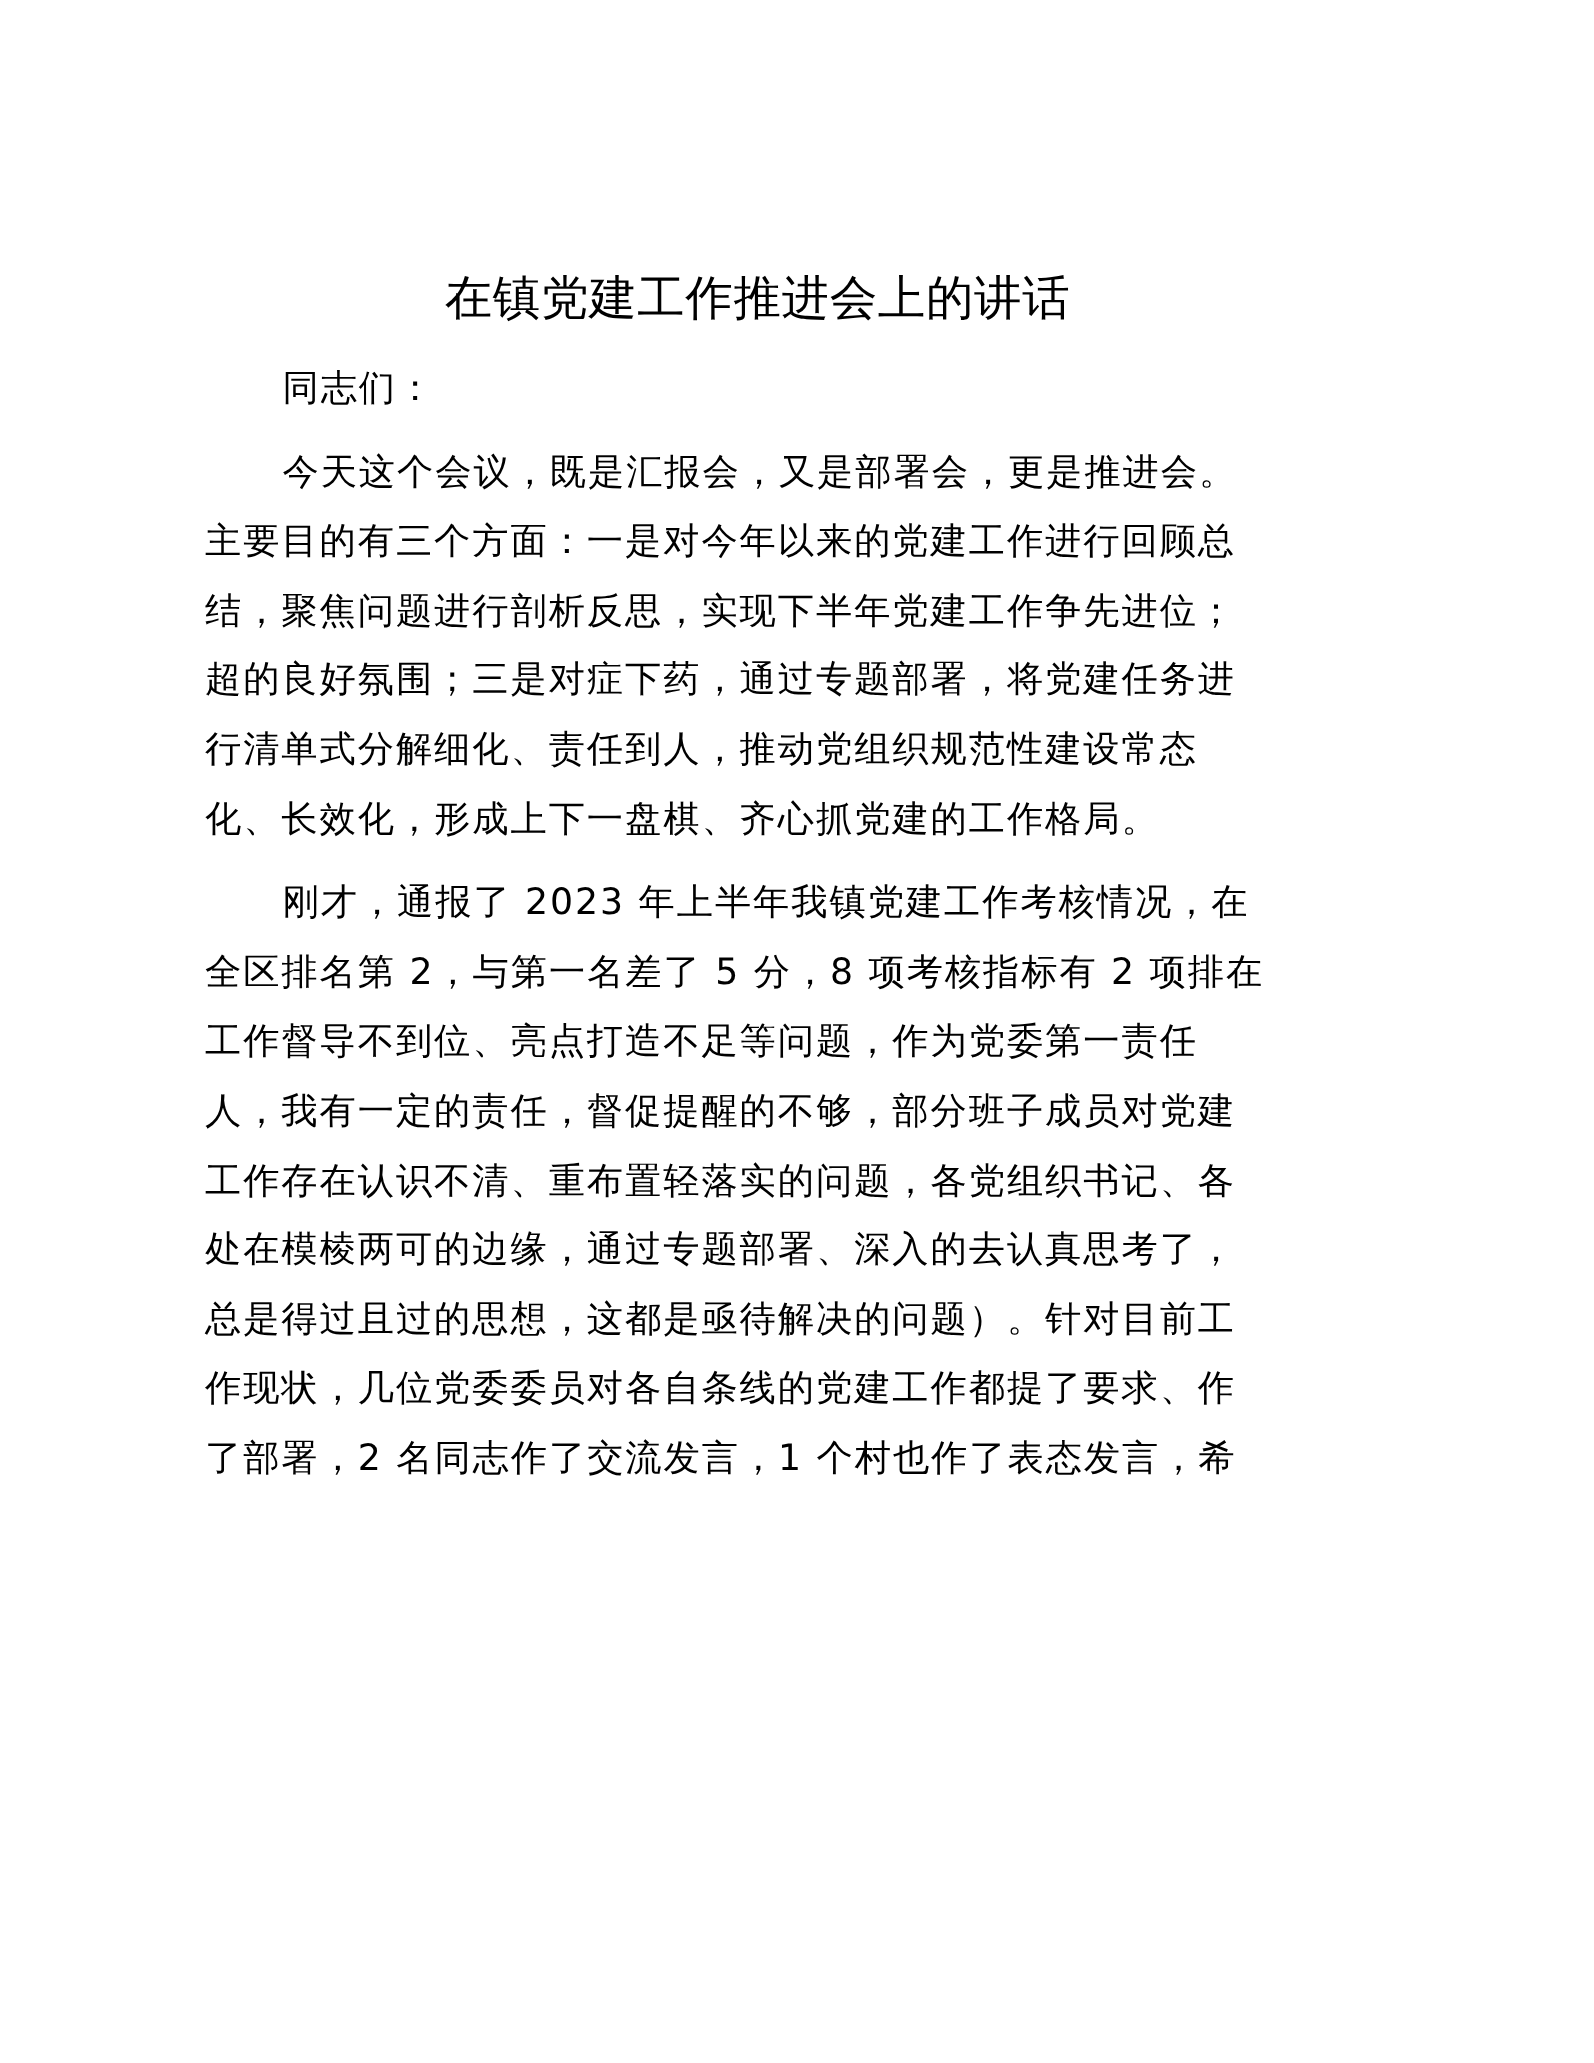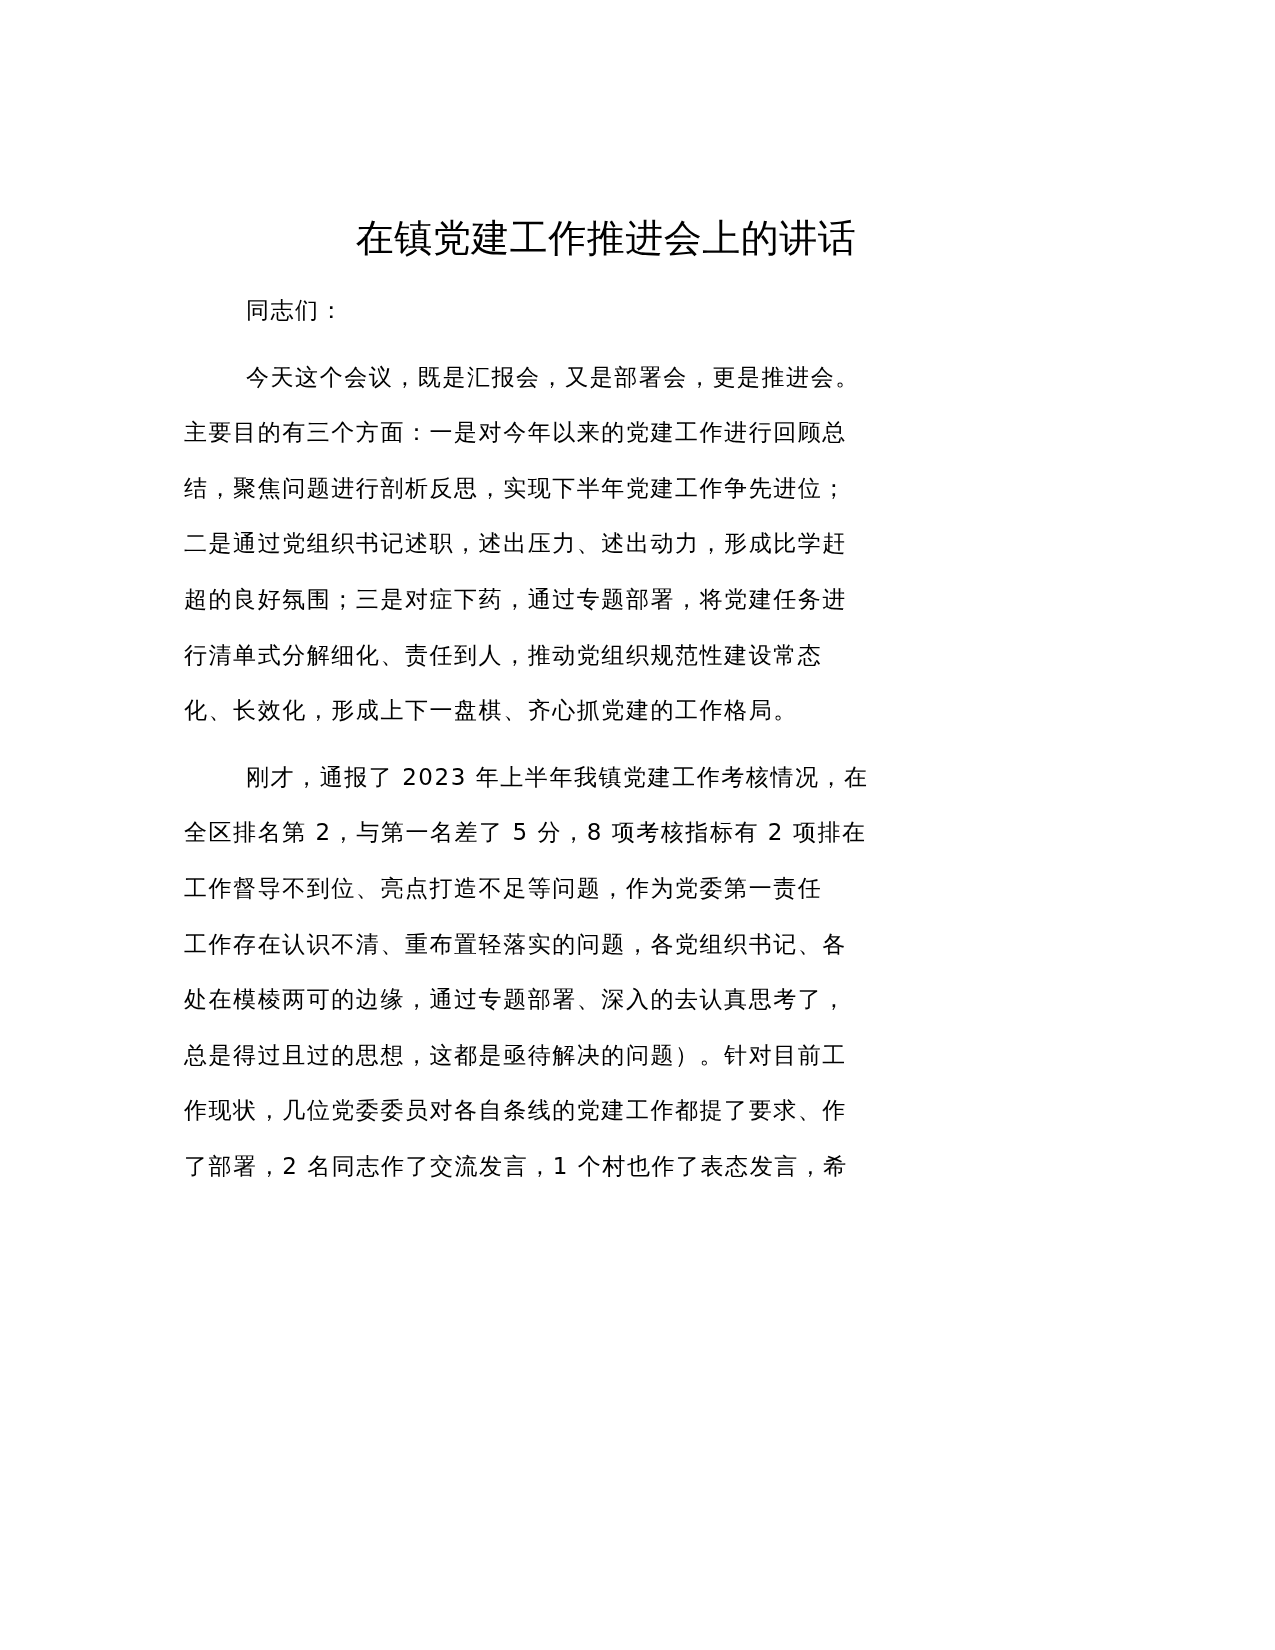--- a/index.html
+++ b/index.html
@@ -28,24 +28,24 @@
     left: 0;
     top: 210px;
     width: 1212px;
     text-align: center;
     font-size: 38px;
     line-height: 56px;
     letter-spacing: 0.5px;
   }
   .body-text {
     position: absolute;
-    left: 184px;
+    left: 164px;
     top: 283px;
     width: 856px;
-    font-size: 23px;
+    font-size: 29px;
     line-height: 55.6px;
     letter-spacing: 1.55px;
   }
   .para {
     margin: 0 0 11px 0;
     text-align: justify;
   }
   .indent {
     text-indent: 62px;
   }
@@ -60,30 +60,30 @@
 <div class="page">
   <div class="title">在镇党建工作推进会上的讲话</div>
 
   <div class="body-text">
     <p class="para indent">同志们：</p>
 
     <p class="para">
       <span class="line" style="padding-left:62px">今天这个会议，既是汇报会，又是部署会，更是推进会。</span>
       <span class="line">主要目的有三个方面：一是对今年以来的党建工作进行回顾总</span>
       <span class="line">结，聚焦问题进行剖析反思，实现下半年党建工作争先进位；</span>
-      <span class="line">二是通过党组织书记述职，述出压力、述出动力，形成比学赶</span>
       <span class="line">超的良好氛围；三是对症下药，通过专题部署，将党建任务进</span>
       <span class="line">行清单式分解细化、责任到人，推动党组织规范性建设常态</span>
       <span class="line">化、长效化，形成上下一盘棋、齐心抓党建的工作格局。</span>
     </p>
 
     <p class="para">
       <span class="line" style="padding-left:62px">刚才，通报了 2023 年上半年我镇党建工作考核情况，在</span>
       <span class="line">全区排名第 2，与第一名差了 5 分，8 项考核指标有 2 项排在</span>
       <span class="line">工作督导不到位、亮点打造不足等问题，作为党委第一责任</span>
+      <span class="line">人，我有一定的责任，督促提醒的不够，部分班子成员对党建</span>
       <span class="line">工作存在认识不清、重布置轻落实的问题，各党组织书记、各</span>
       <span class="line">处在模棱两可的边缘，通过专题部署、深入的去认真思考了，</span>
       <span class="line">总是得过且过的思想，这都是亟待解决的问题）。针对目前工</span>
       <span class="line">作现状，几位党委委员对各自条线的党建工作都提了要求、作</span>
       <span class="line">了部署，2 名同志作了交流发言，1 个村也作了表态发言，希</span>
     </p>
   </div>
 </div>
 
 </body></html>

